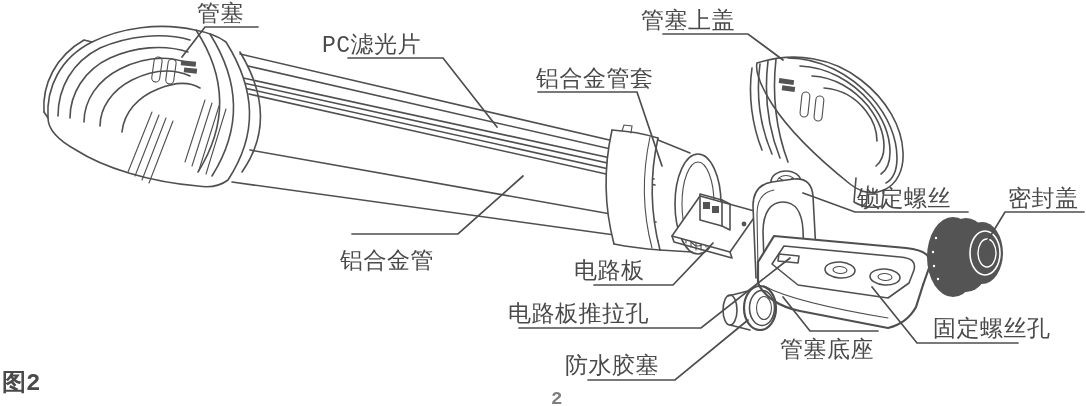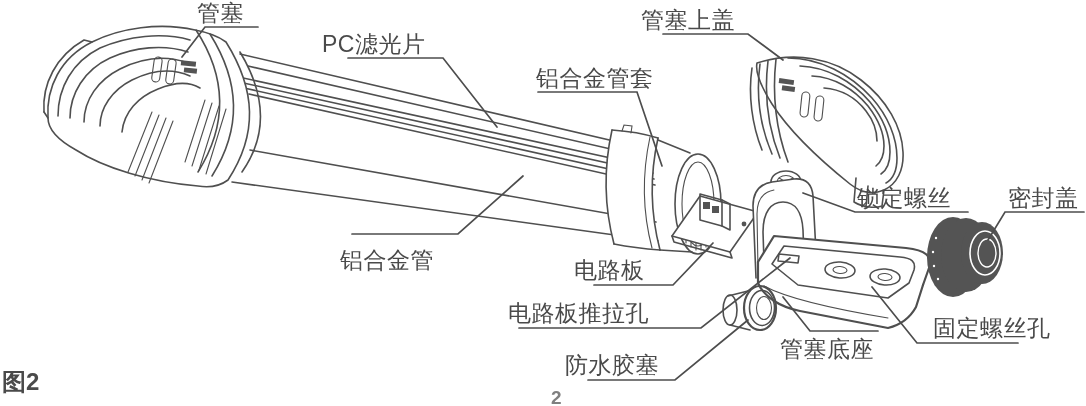--- a/index.html
+++ b/index.html
@@ -1,21 +1,21 @@
 <!DOCTYPE html>
 <html><head>
 <meta charset="utf-8">
 <style>
   html,body{margin:0;padding:0;background:#ffffff;}
   #stage{
     position:relative;
     width:1086px;height:406px;
     background:#ffffff;
     overflow:hidden;
-    font-family:Liberation Sans, sans-serif;
+    font-family:Liberation Mono, monospace;
   }
   svg{position:absolute;left:0;top:0;}
   .ln{fill:none;stroke:#4f4f4f;stroke-width:1.6;stroke-linecap:round;stroke-linejoin:round;}
   .ln2{fill:none;stroke:#4f4f4f;stroke-width:2.2;stroke-linecap:round;stroke-linejoin:round;}
   .thin{fill:none;stroke:#4f4f4f;stroke-width:1.1;stroke-linecap:round;}
   .wfill{fill:#ffffff;stroke:none;}
   .dk{fill:#545454;stroke:none;}
   .lead{fill:none;stroke:#4d4d4d;stroke-width:1.7;stroke-linecap:round;}
   .lbl{font-size:23px;fill:#4a4a4a;letter-spacing:0.5px;}
   .cap{font-size:24px;font-weight:bold;fill:#4a4a4a;}

